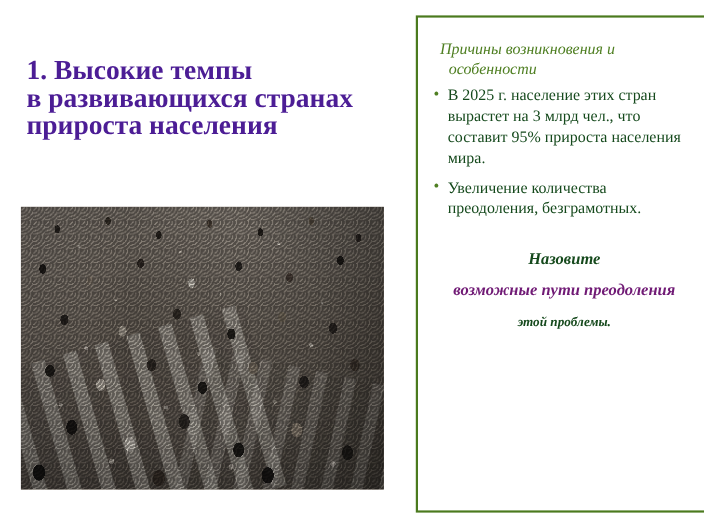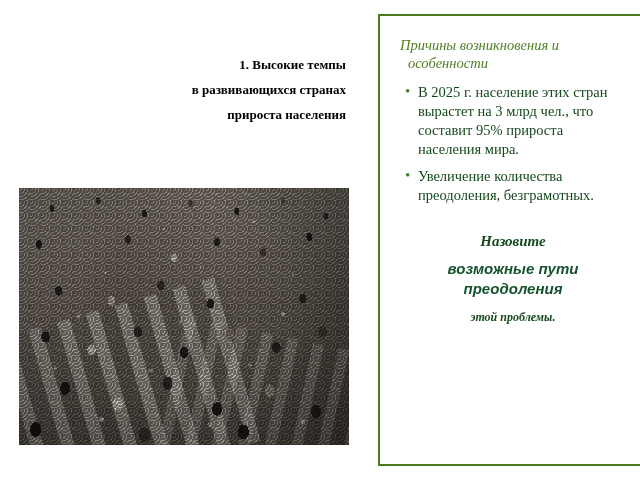--- a/index.html
+++ b/index.html
@@ -26,26 +26,26 @@
     left: 0;
     top: 0;
     width: 370px;
     height: 480px;
   }
   .slide-title {
     position: absolute;
     left: 24px;
     top: 52px;
     width: 322px;
-    text-align: right;
+    text-align: left;
     font-family: "Liberation Serif", serif;
     font-weight: bold;
-    font-size: 13px;
+    font-size: 25px;
     line-height: 25px;
-    color: #000000;
+    color: #4c1d95;
   }
   .slide-title .tline {
     display: block;
   }
 
   
   .photo-frame {
     position: absolute;
     left: 19px;
     top: 188px;
@@ -195,21 +195,21 @@
     font-style: italic;
     font-size: 14.5px;
     line-height: 18px;
     color: #4f7f22;
     margin: 0 0 6px 8px;
     text-indent: -8px;
     padding-left: 8px;
   }
   ul.bullets {
     list-style: none;
-    margin: 11px;
+    margin: 0;
     padding: 0;
   }
   ul.bullets li {
     position: relative;
     padding-left: 15px;
     margin: 0 0 8px 0;
     font-family: "Liberation Serif", serif;
     font-size: 14.5px;
     line-height: 19px;
     color: #15491c;
@@ -229,26 +229,26 @@
   }
   .closing .c1 {
     font-family: "Liberation Serif", serif;
     font-style: italic;
     font-weight: bold;
     font-size: 15px;
     line-height: 20px;
     color: #15491c;
   }
   .closing .c2 {
-    font-family: Liberation Sans, sans-serif;
+    font-family: Liberation Serif, serif;
     font-style: italic;
     font-weight: bold;
     font-size: 15px;
     line-height: 20px;
-    color: #14532d;
+    color: #701a75;
     margin-top: 8px;
     padding: 0 6px;
   }
   .closing .c3 {
     font-family: "Liberation Serif", serif;
     font-style: italic;
     font-weight: bold;
     font-size: 12px;
     line-height: 20px;
     color: #15491c;

